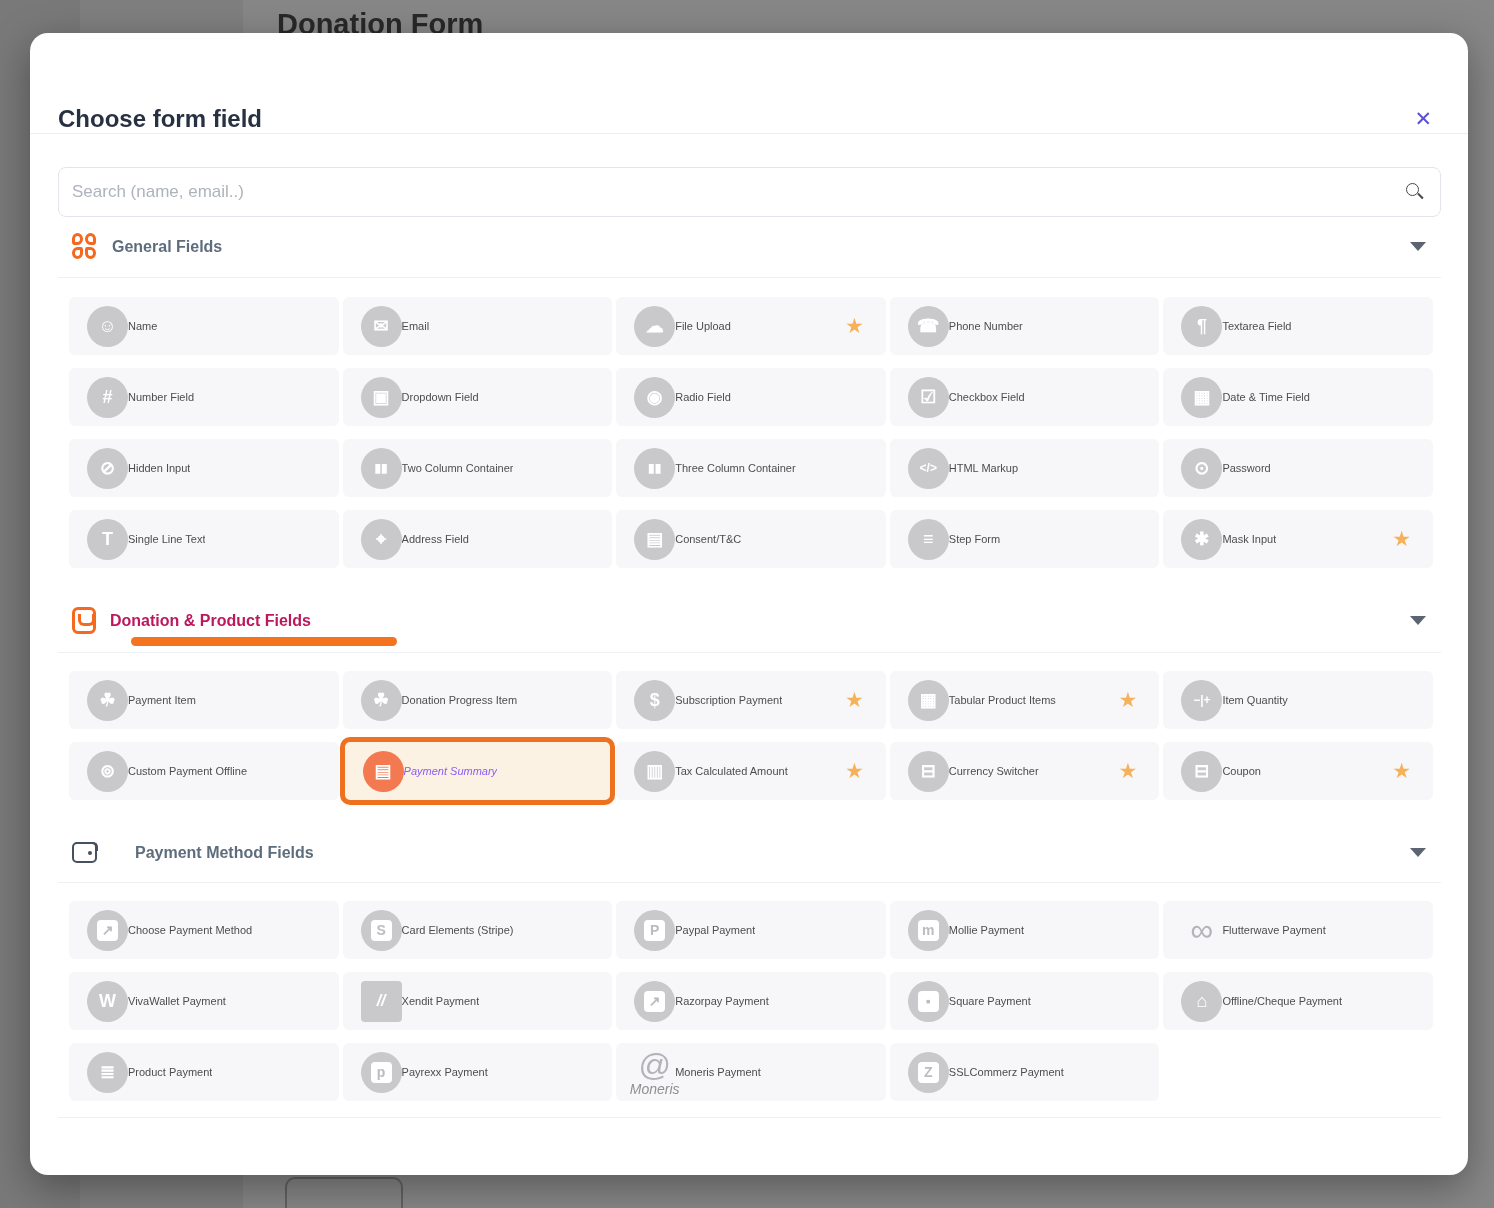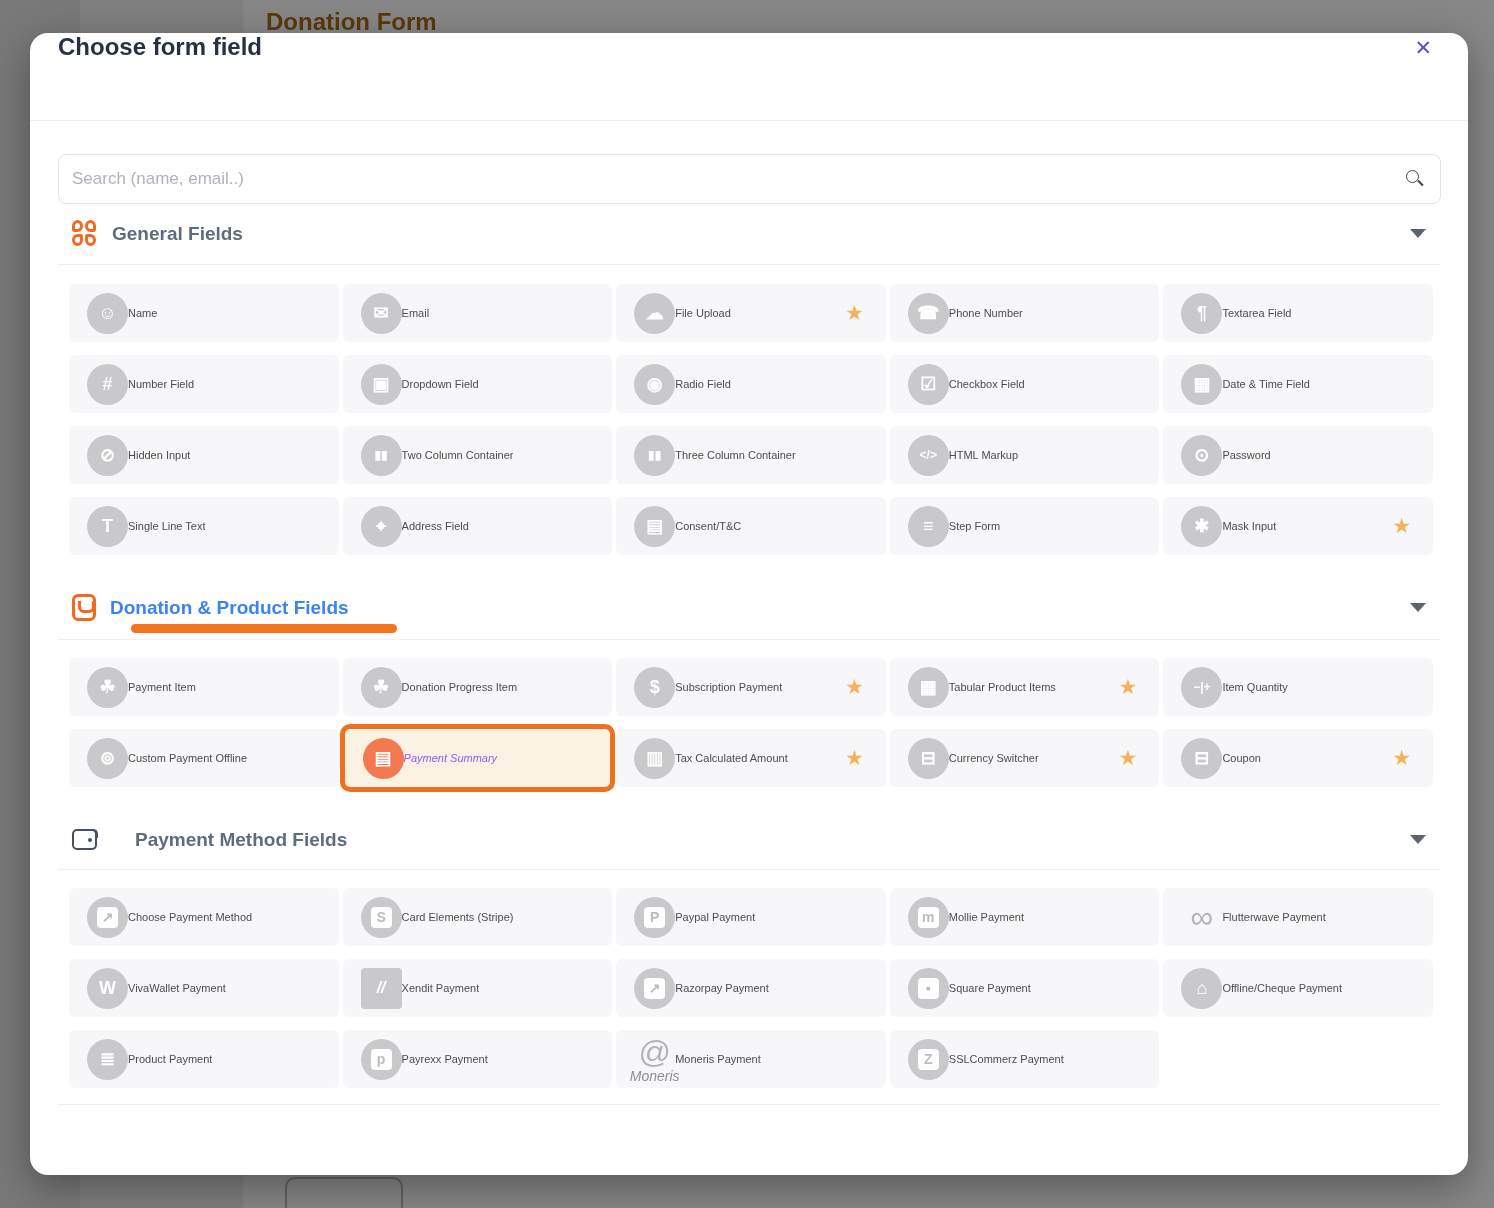--- a/index.html
+++ b/index.html
@@ -3,29 +3,29 @@
 <meta charset="utf-8">
 <style>
   * { margin:0; padding:0; box-sizing:border-box; }
   html,body { width:1494px; height:1208px; overflow:hidden;
     font-family:"Liberation Sans", sans-serif; background:#ffffff; }
 
   
   .bg-page { position:absolute; inset:0; background:#ffffff; }
   .bg-rail    { position:absolute; left:0; top:0; width:80px;  height:100%; background:#e2e2e2; }
   .bg-sidebar { position:absolute; left:80px; top:0; width:163px; height:100%; background:#efefef; }
-  .bg-heading { position:absolute; left:266px; top:8px; font-size:24px; font-weight:bold; color:#a16207; }
+  .bg-heading { position:absolute; left:277px; top:8px; font-size:29px; font-weight:bold; color:#404040; }
   .bg-ghost-btn { position:absolute; left:285px; top:1177px; width:118px; height:42px;
     border:2px solid #b5b5b5; border-radius:10px; background:#fdfdfd; }
   .scrim { position:absolute; inset:0; background:rgba(15,15,15,0.5); }
 
   
   .modal { position:absolute; left:30px; top:33px; width:1438px; height:1142px;
     background:#ffffff; border-radius:18px; box-shadow:0 12px 40px rgba(0,0,0,.35); overflow:hidden; }
-  .modal-header { height:88px; display:flex; align-items:flex-start;
+  .modal-header { height:101px; display:flex; align-items:flex-end;
     padding:0 32px 0 28px; border-bottom:1px solid #ececf1; }
   .modal-title { font-size:24px; font-weight:bold; color:#273142; }
   .close-x { margin-left:auto; font-size:21px; color:#5a52d5; cursor:pointer; line-height:1; padding:4px; }
 
   .modal-body { padding:0 27px 0 28px; }
 
   
   .search-wrap { position:relative; margin-top:33px; height:44px; }
   .search-input { width:100%; height:50px; border:1px solid #e4e4ec; border-radius:8px;
     padding:0 52px 0 13px; font-size:17px; color:#333; outline:none;
@@ -33,22 +33,22 @@
   .search-input::placeholder { color:#aeb3bc; }
   .mag { position:absolute; right:22px; top:16px; width:13px; height:13px;
     border:1.6px solid #474747; border-radius:50%; }
   .mag::after { content:""; position:absolute; width:7px; height:1.8px; background:#474747;
     right:-6px; bottom:-2px; transform:rotate(45deg); }
 
   
   .band { position:relative; display:flex; align-items:center; height:62px;
     border-bottom:1px solid #eef0f4; padding:0 15px 0 14px; }
   .band.accent { height:64px; }
-  .band-title { font-size:19px; font-weight:bold; color:#5e6d7d; margin-left:14px; }
-  .band.accent .band-title { color:#3b82f6;text-align:right; }
+  .band-title { font-size:16px; font-weight:bold; color:#5e6d7d; margin-left:14px; }
+  .band.accent .band-title { color:#be185d;text-align:right; }
   .band.m1 { margin-top:5px; }
   .band.m2 { margin-top:21px; }
   .band.m3 { margin-top:23px; height:60px;gap:24px; }
   .chevron { margin-left:auto; width:0; height:0;
     border-left:8px solid transparent; border-right:8px solid transparent;
     border-top:9px solid #5b6470; }
   .accent-underline { position:absolute; left:73px; bottom:6px; width:266px; height:9px;
     border-radius:5px; background:#f4731f; }
 
   

